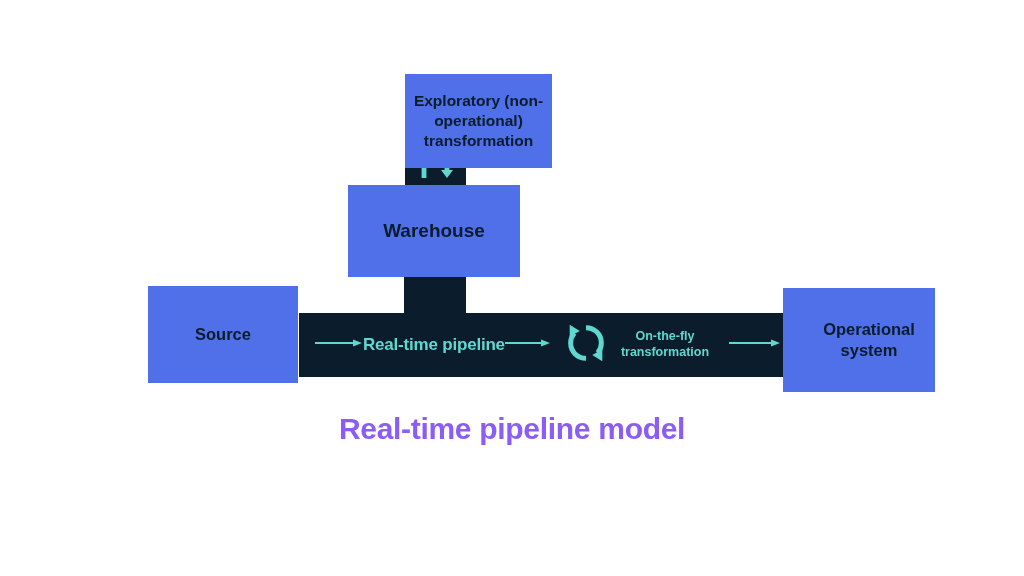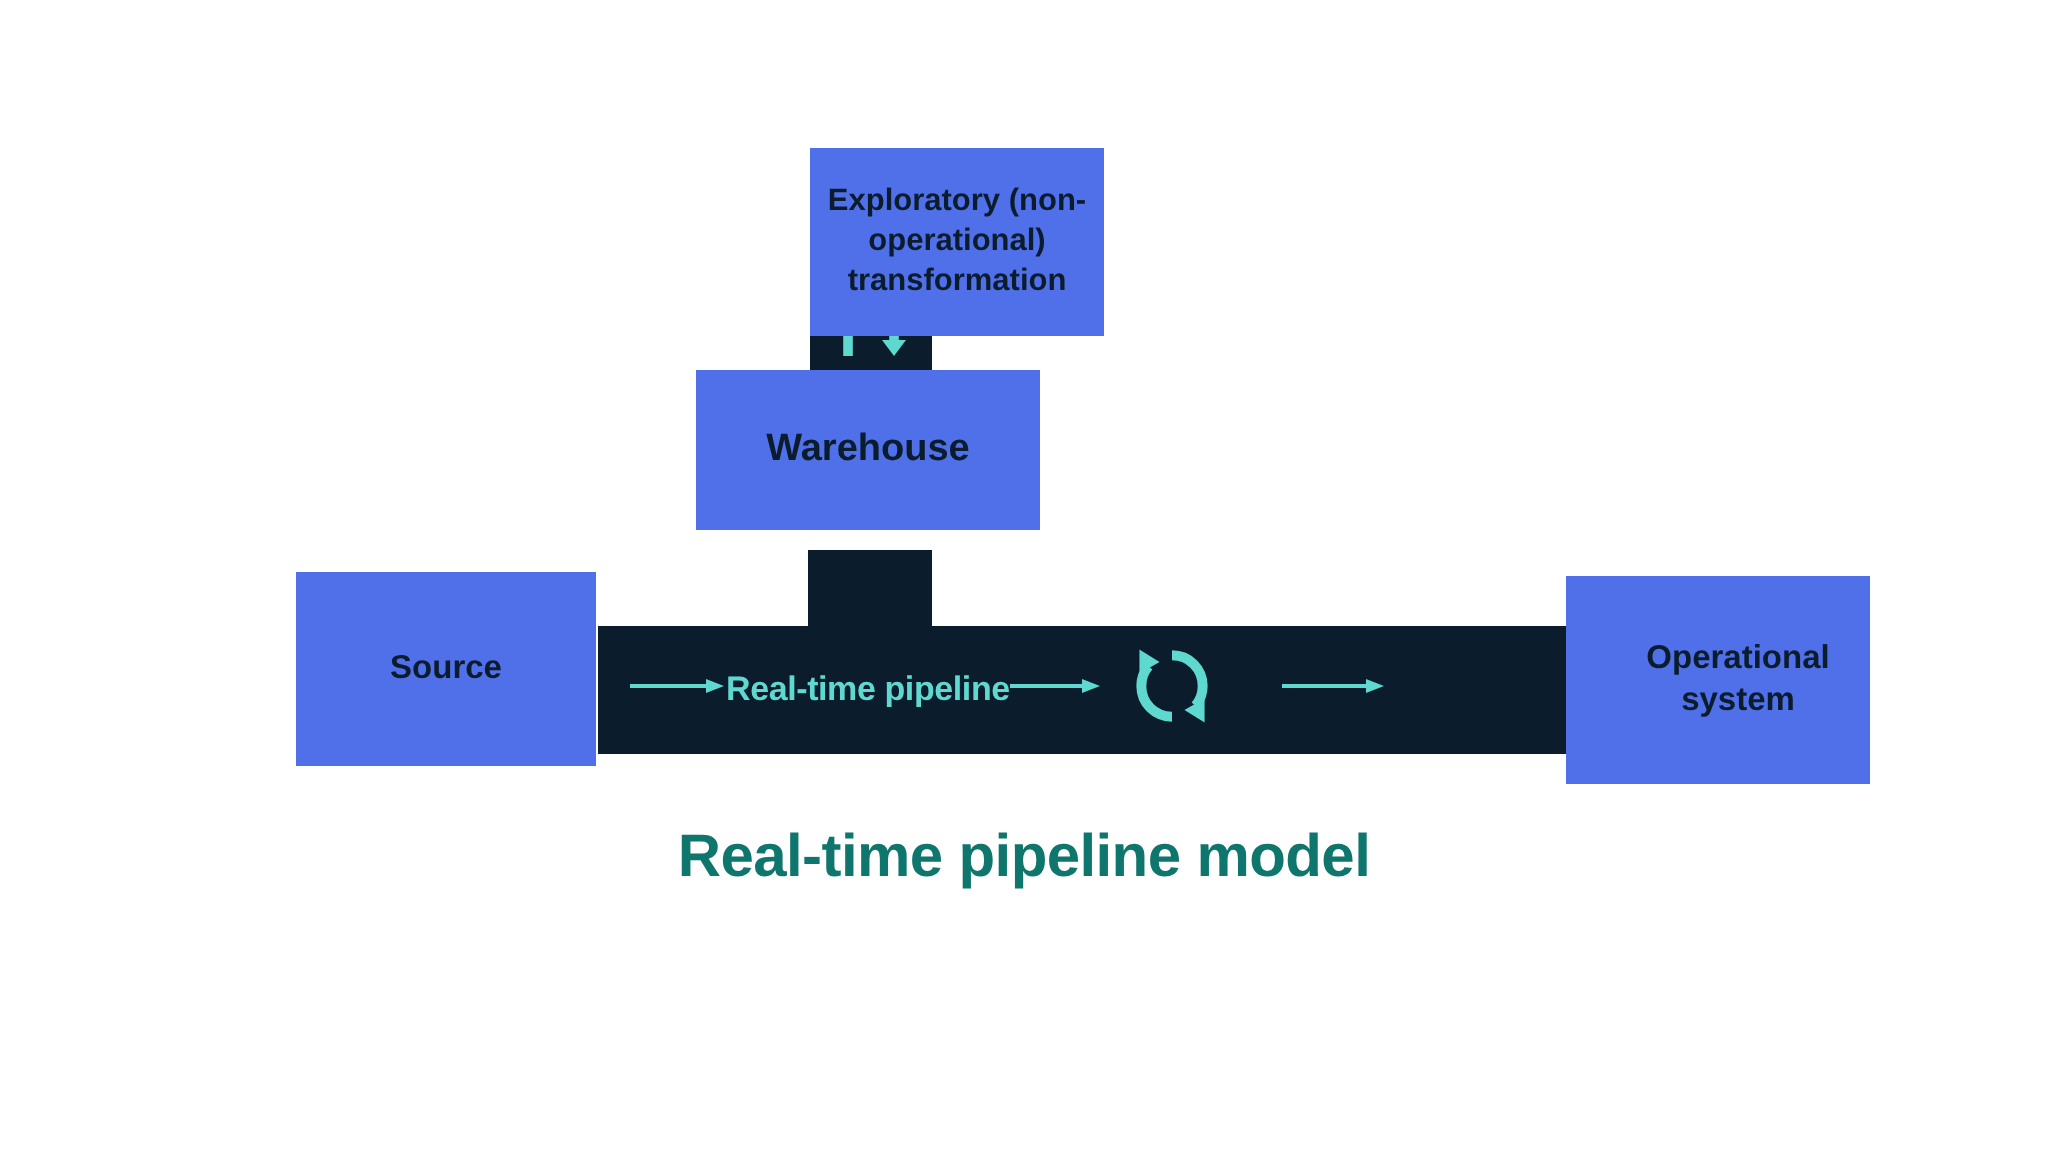--- a/index.html
+++ b/index.html
@@ -70,21 +70,21 @@
     gap: 9px;
     z-index: 2;
   }
   #connector-exploratory svg { display: block; }
 
   
   #node-warehouse {
     left: 348px;
     top: 185px;
     width: 172px;
-    height: 80px;
+    height: 92px;
     font-size: 19px;
   }
 
   
   #trunk-warehouse {
     left: 404px;
     top: 275px;
     width: 62px;
     height: 40px;
   }
@@ -156,21 +156,21 @@
   .spacer-md { width: 12px; flex: none; }
   .spacer-lg { width: 20px; flex: none; }
 
   
   #diagram-caption {
     position: absolute;
     left: 0;
     top: 412px;
     width: 1024px;
     text-align: center;
-    color: #0f766e;
+    color: #8b5cf6;
     font-size: 30px;
     font-weight: bold;
     letter-spacing: -0.3px;
     z-index: 4;
   }
 </style>
 </head>
 <body>
 
 <div id="diagram-canvas">
@@ -221,20 +221,21 @@
         <svg width="46" height="46" viewBox="0 0 48 48" aria-hidden="true">
           <path d="M24 8 C33 8 40 15 40 24 C40 28 38.6 31.6 36.2 34.3" fill="none" stroke="#5fd9cf" stroke-width="5.2" stroke-linecap="butt"></path>
           <path d="M41 30.5 L41 43 L30.5 36.5 Z" fill="#5fd9cf"></path>
           <path d="M24 40 C15 40 8 33 8 24 C8 20 9.4 16.4 11.8 13.7" fill="none" stroke="#5fd9cf" stroke-width="5.2" stroke-linecap="butt"></path>
           <path d="M7 17.5 L7 5 L17.5 11.5 Z" fill="#5fd9cf"></path>
         </svg>
       </span>
 
       <span class="spacer-md"></span>
 
+      <span class="teal-label" id="label-onthefly">On-the-fly transformation</span>
 
       <span class="spacer-lg"></span>
 
       <span class="arrow-svg">
         <svg width="52" height="16" viewBox="0 0 52 16" aria-hidden="true">
           <path d="M0 7 L42 7 L42 4.5 L51 8 L42 11.5 L42 9 L0 9 Z" fill="#5fd9cf"></path>
         </svg>
       </span>
 
     </div>

